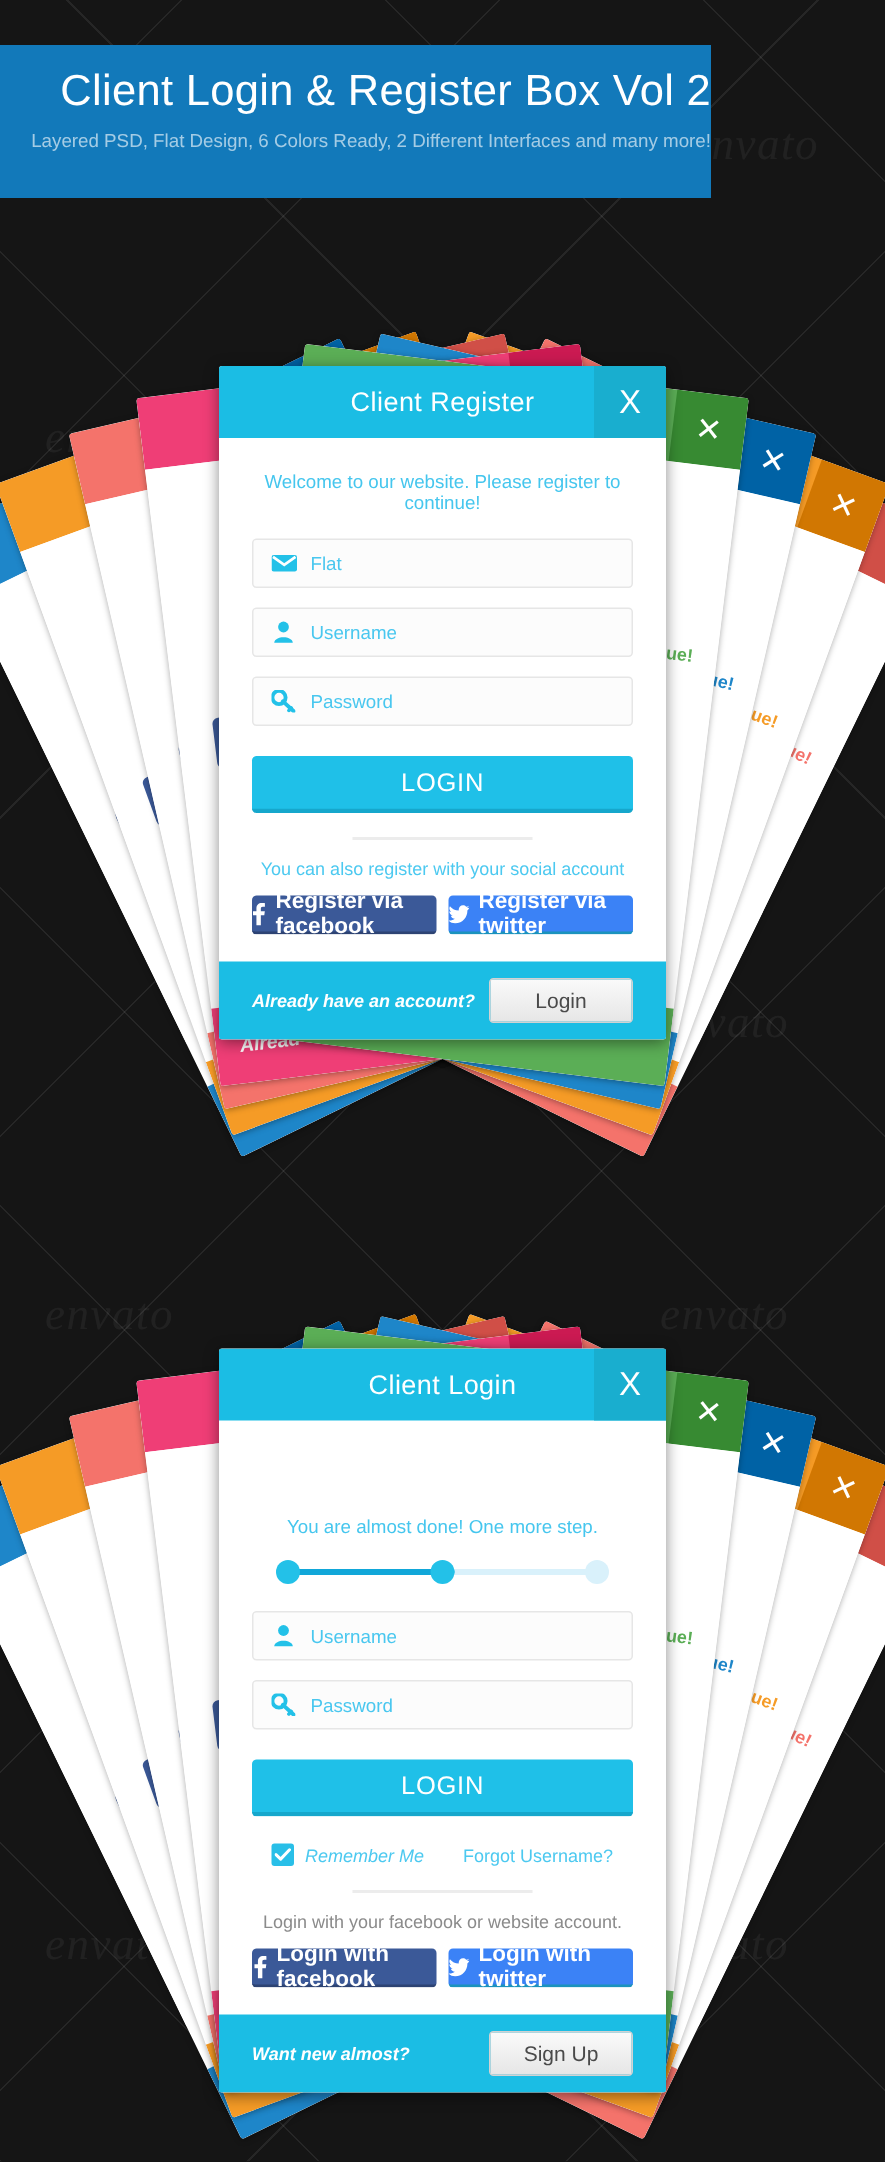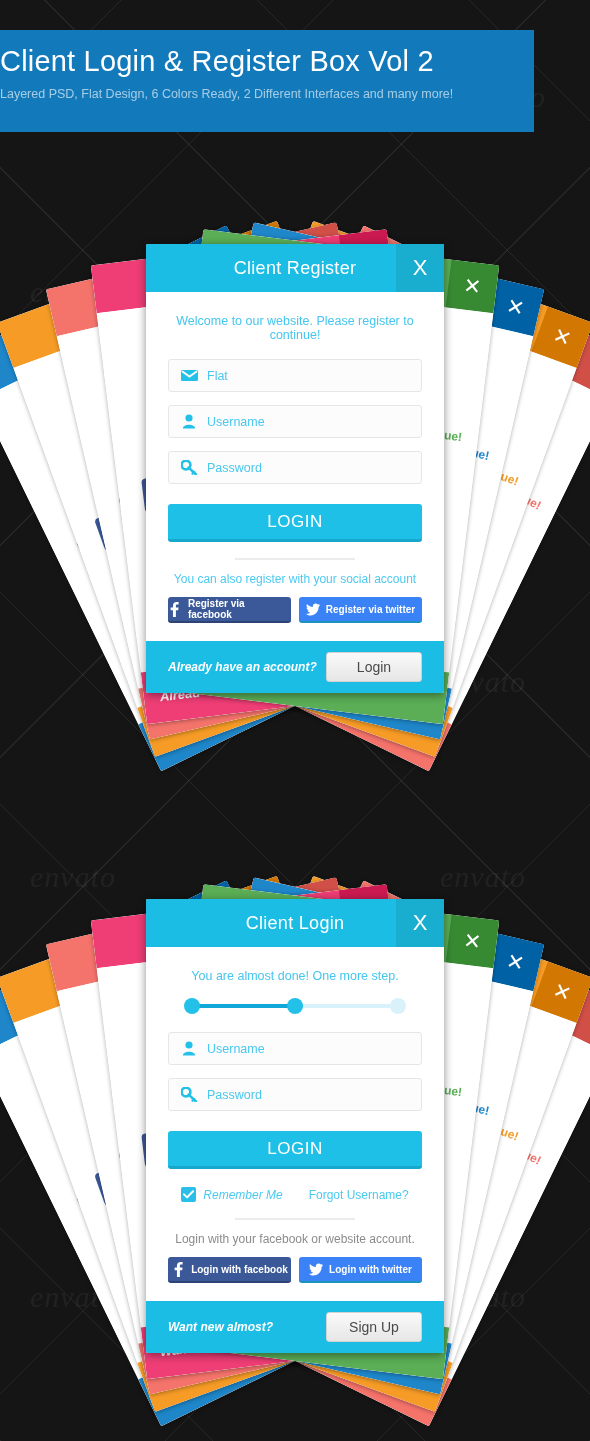--- a/index.html
+++ b/index.html
@@ -32,24 +32,24 @@
     letter-spacing: 1px;
     white-space: nowrap;
     pointer-events:none;
     z-index:1;
   }
 
   
   .banner{
     position:absolute;
     left:0; top:30px;
-    width:534px; height:102px;
+    width:474px; height:102px;
     background:#1279ba;
     z-index:5;
-    text-align:left;
+    text-align:right;
     color:#fff;
   }
   .banner h1{
     margin:0;
     padding-top:14px;
     font-size:29px;
     font-weight:400;
     letter-spacing:0.2px;
     line-height:1.2;
     color:#ffffff;
@@ -154,20 +154,21 @@
     text-align:center;
     color:#45c6ee;
     font-size:12.5px;
     padding:22px 0 4px;
   }
   .almost{
     text-align:center;
     color:#45c6ee;
     font-size:12.5px;
     padding:22px 0 0;
+    margin-top:42px;
   }
 
   
   .progress{
     position:relative;
     height:26px;
     margin: 10px 16px 2px;
   }
   .prog-track{
     position:absolute; left:8px; right:8px; top:11px;
@@ -242,21 +243,21 @@
     gap:8px;
     margin-top:11px;
     padding-bottom:18px;
   }
   .sbtn{
     flex:1;
     height:26px;
     display:flex; align-items:center; justify-content:center;
     border-radius:3px;
     color:#fff;
-    font-size:10px;
+    font-size:15px;
     font-weight:600;
     cursor:pointer;
     gap:6px;
   }
   .sbtn.fb{ background:#3b5998; border-bottom:2px solid #2d4373; }
   .sbtn.tw{ background:#3b82f6; border-bottom:2px solid #1b93bd; }
   .sbtn .glyph{
     display:flex; align-items:center; justify-content:center;
     width:14px; height:14px;
   }

